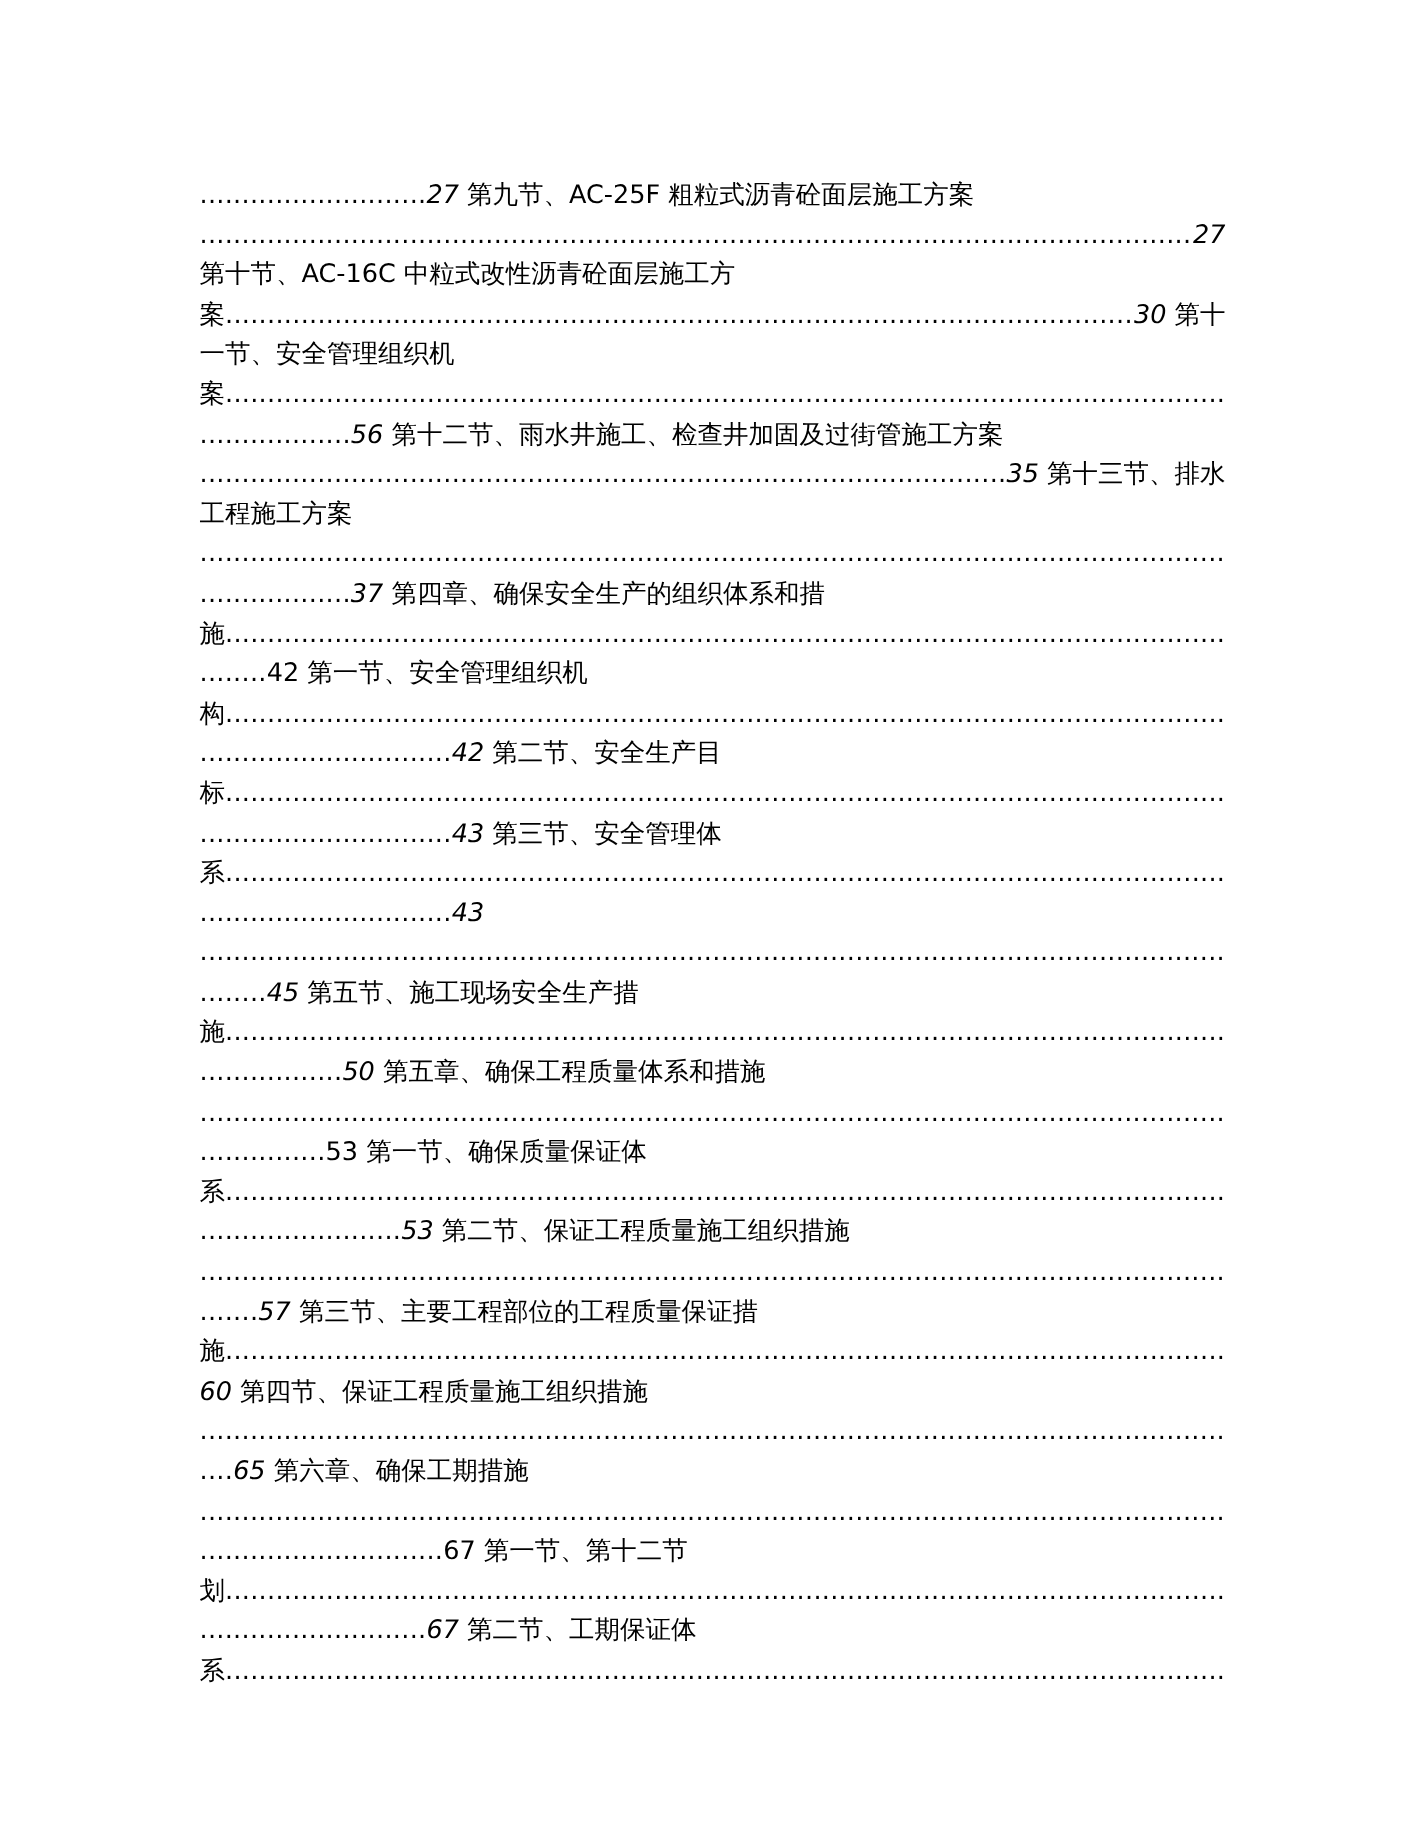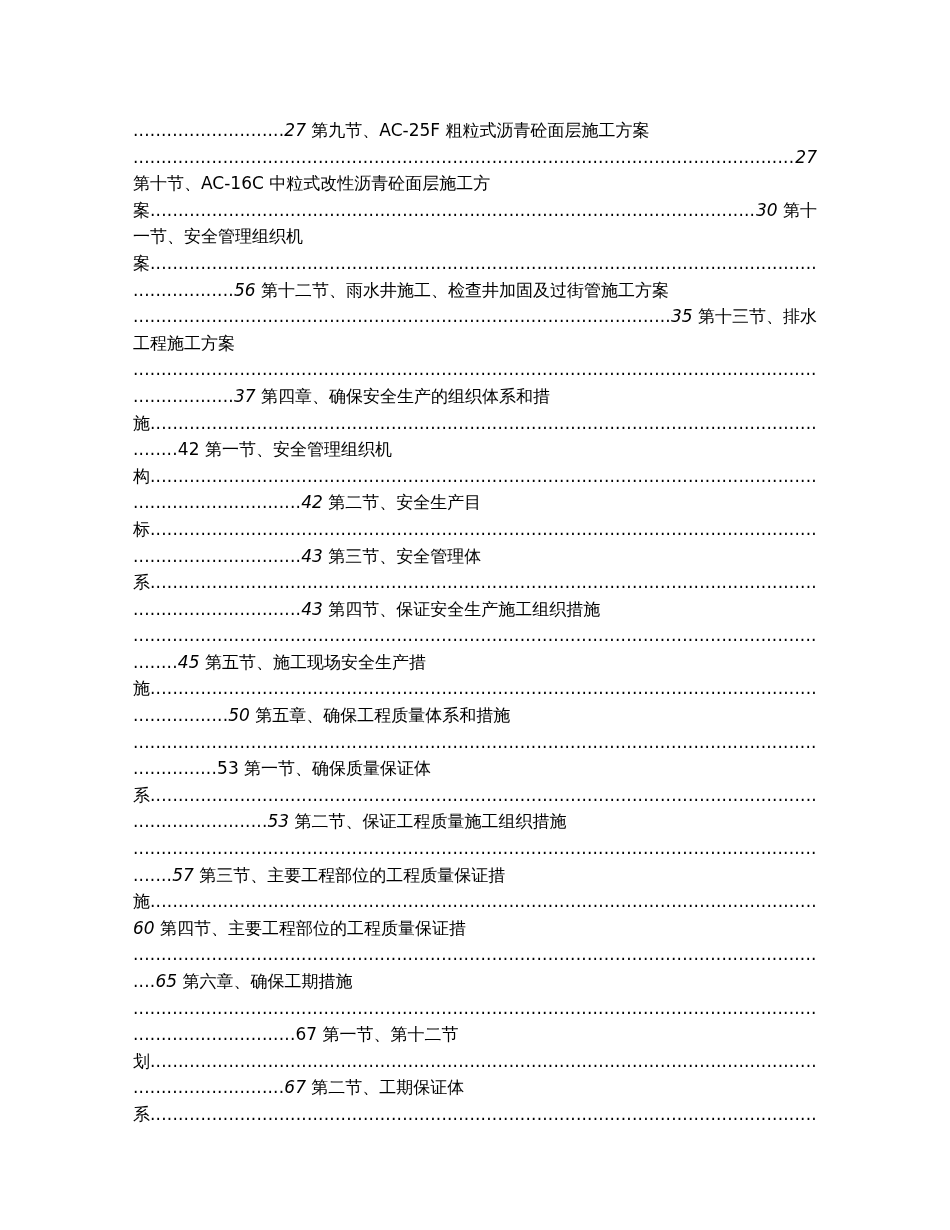--- a/index.html
+++ b/index.html
@@ -112,21 +112,20 @@
         <span class="seg num italic">43</span>
         <span class="seg text"> 第三节、安全管理体</span>
       </div>
       <div class="line">
         <span class="seg text">系</span>
         <span class="seg dots fill">.........................................................................................................................................</span>
       </div>
       <div class="line">
         <span class="seg dots">..............................</span>
         <span class="seg num italic">43</span>
-        <span class="seg text"> 第四节、保证安全生产施工组织措施</span>
       </div>
       <div class="line">
         <span class="seg dots fill">.........................................................................................................................................</span>
       </div>
       <div class="line">
         <span class="seg dots">........</span>
         <span class="seg num italic">45</span>
         <span class="seg text"> 第五节、施工现场安全生产措</span>
       </div>
       <div class="line">
@@ -162,21 +161,21 @@
         <span class="seg dots">.......</span>
         <span class="seg num italic">57</span>
         <span class="seg text"> 第三节、主要工程部位的工程质量保证措</span>
       </div>
       <div class="line">
         <span class="seg text">施</span>
         <span class="seg dots fill">.........................................................................................................................................</span>
       </div>
       <div class="line">
         <span class="seg num italic">60</span>
-        <span class="seg text"> 第四节、主要工程部位的工程质量保证措</span>
+        <span class="seg text"> 第四节、保证工程质量施工组织措施</span>
       </div>
       <div class="line">
         <span class="seg dots fill">.........................................................................................................................................</span>
       </div>
       <div class="line">
         <span class="seg dots">....</span>
         <span class="seg num italic">65</span>
         <span class="seg text"> 第六章、确保工期措施</span>
       </div>
       <div class="line">

